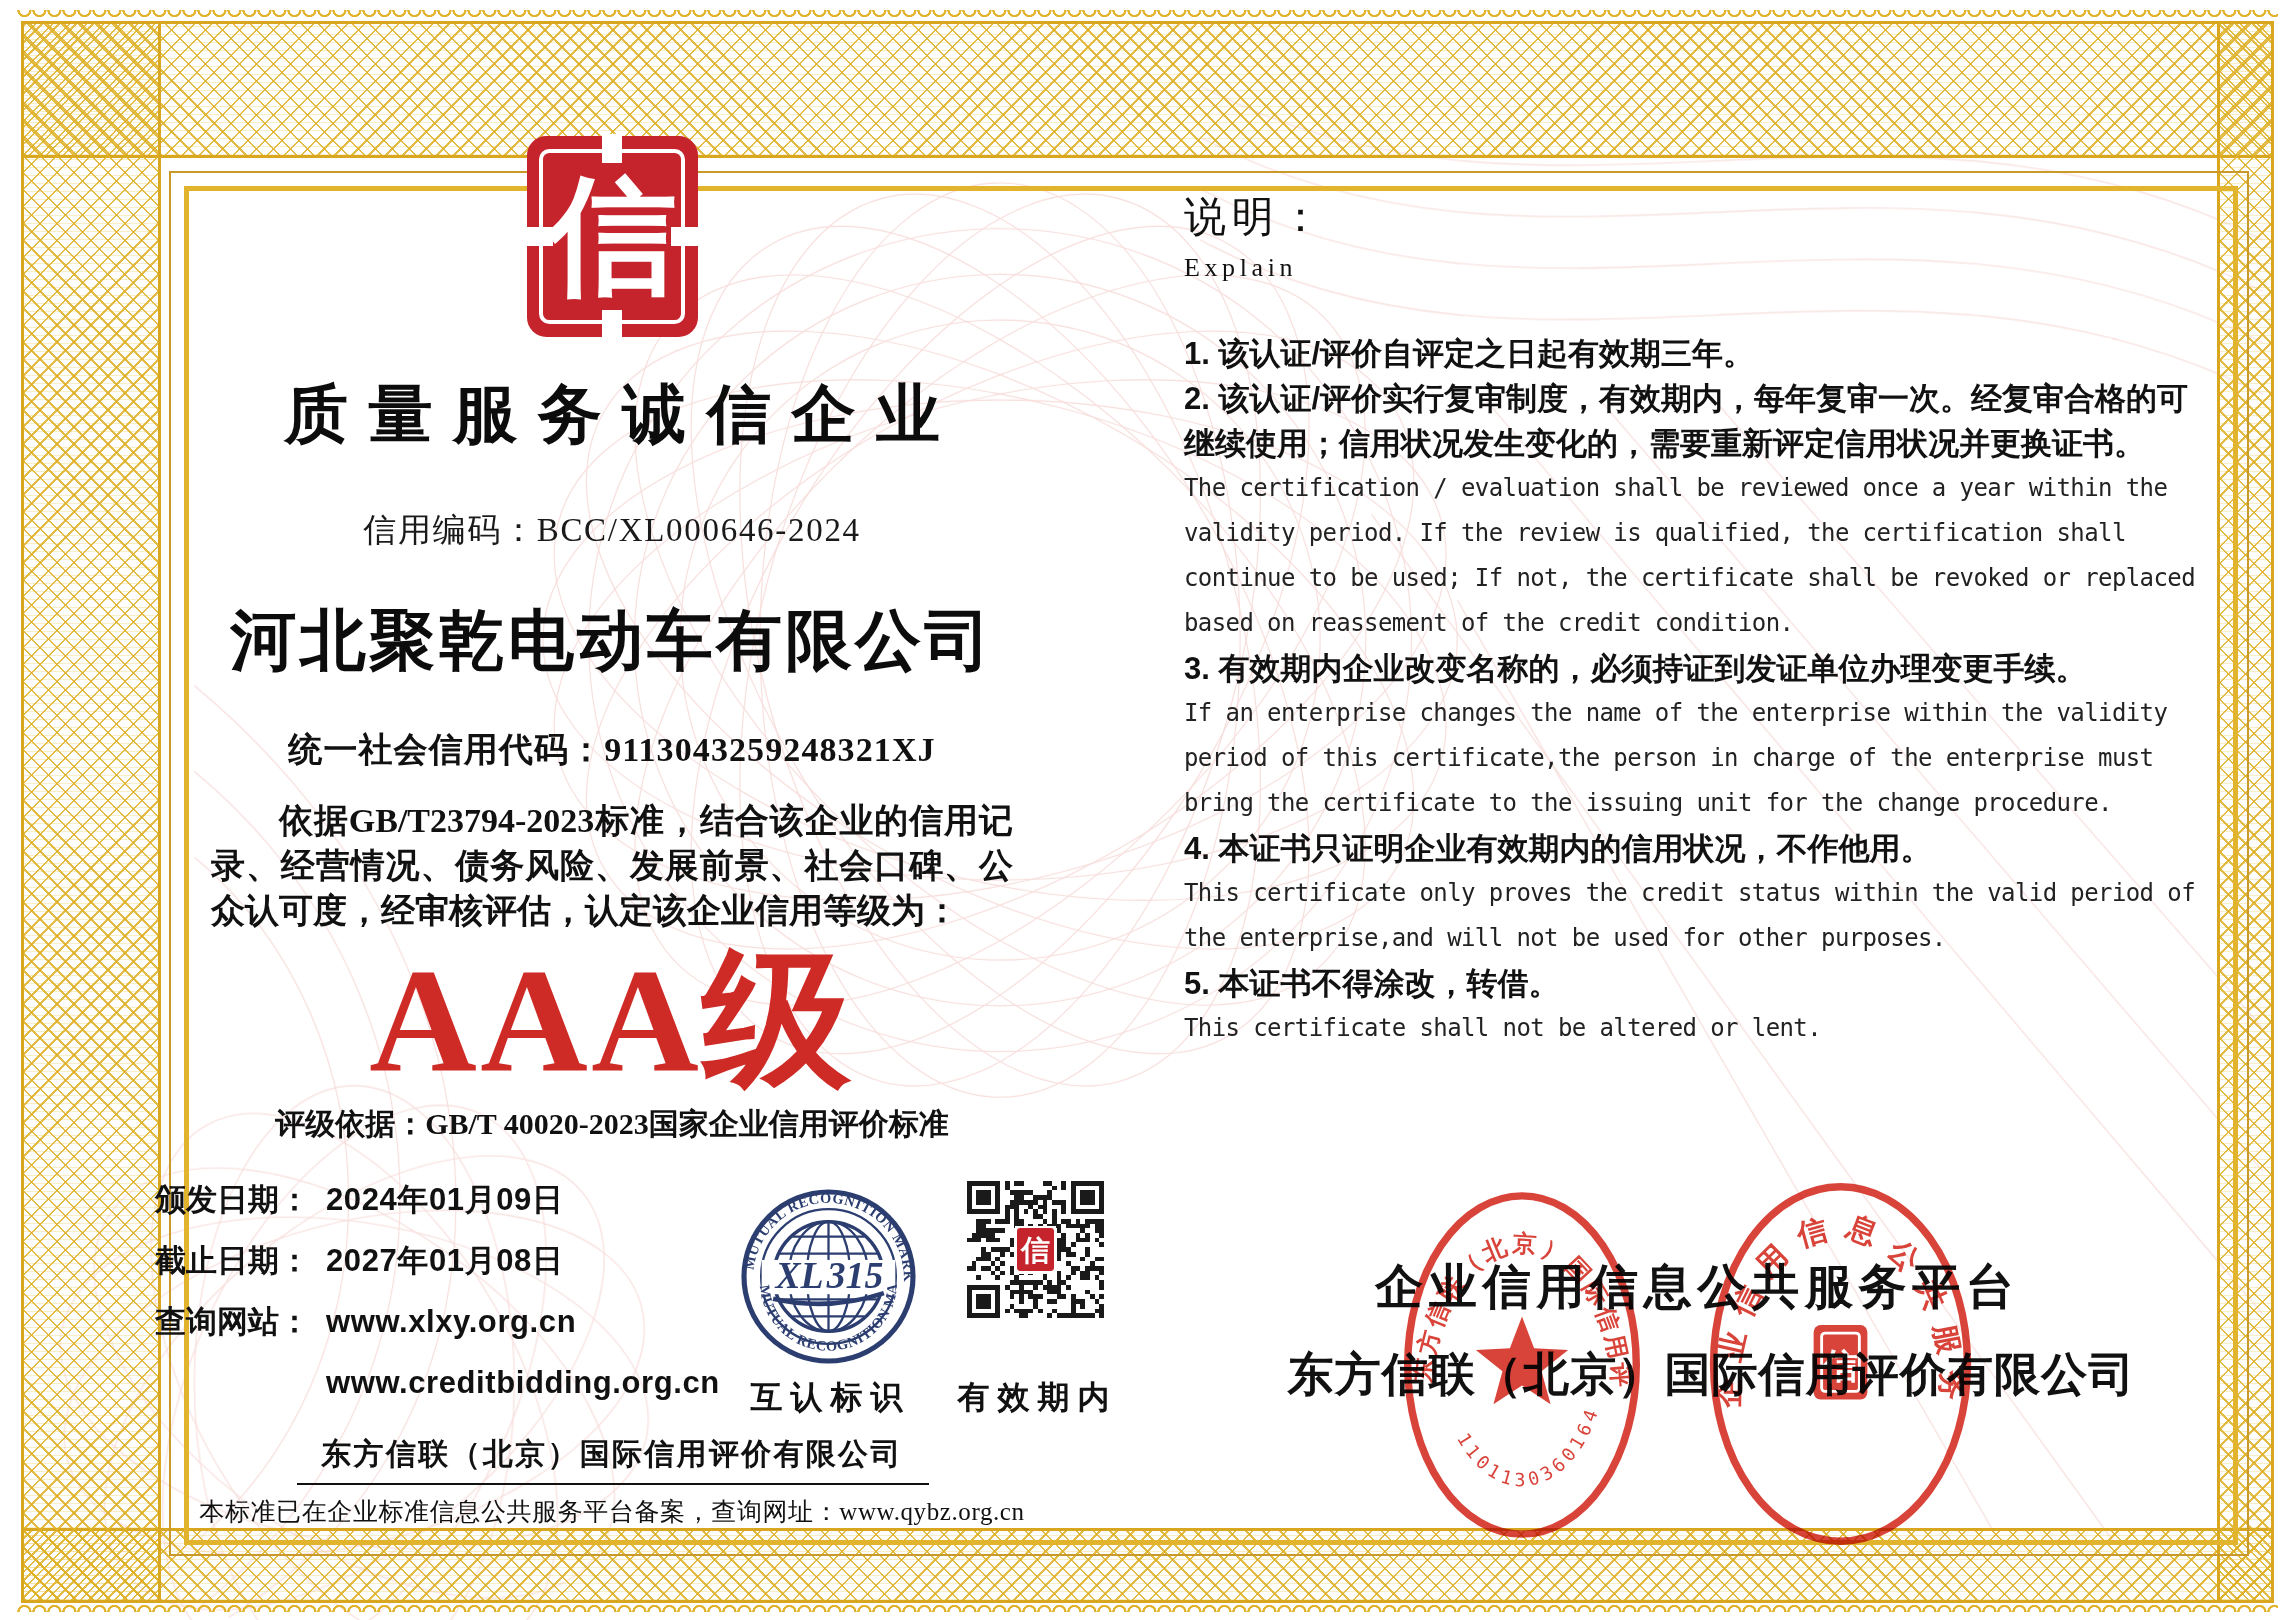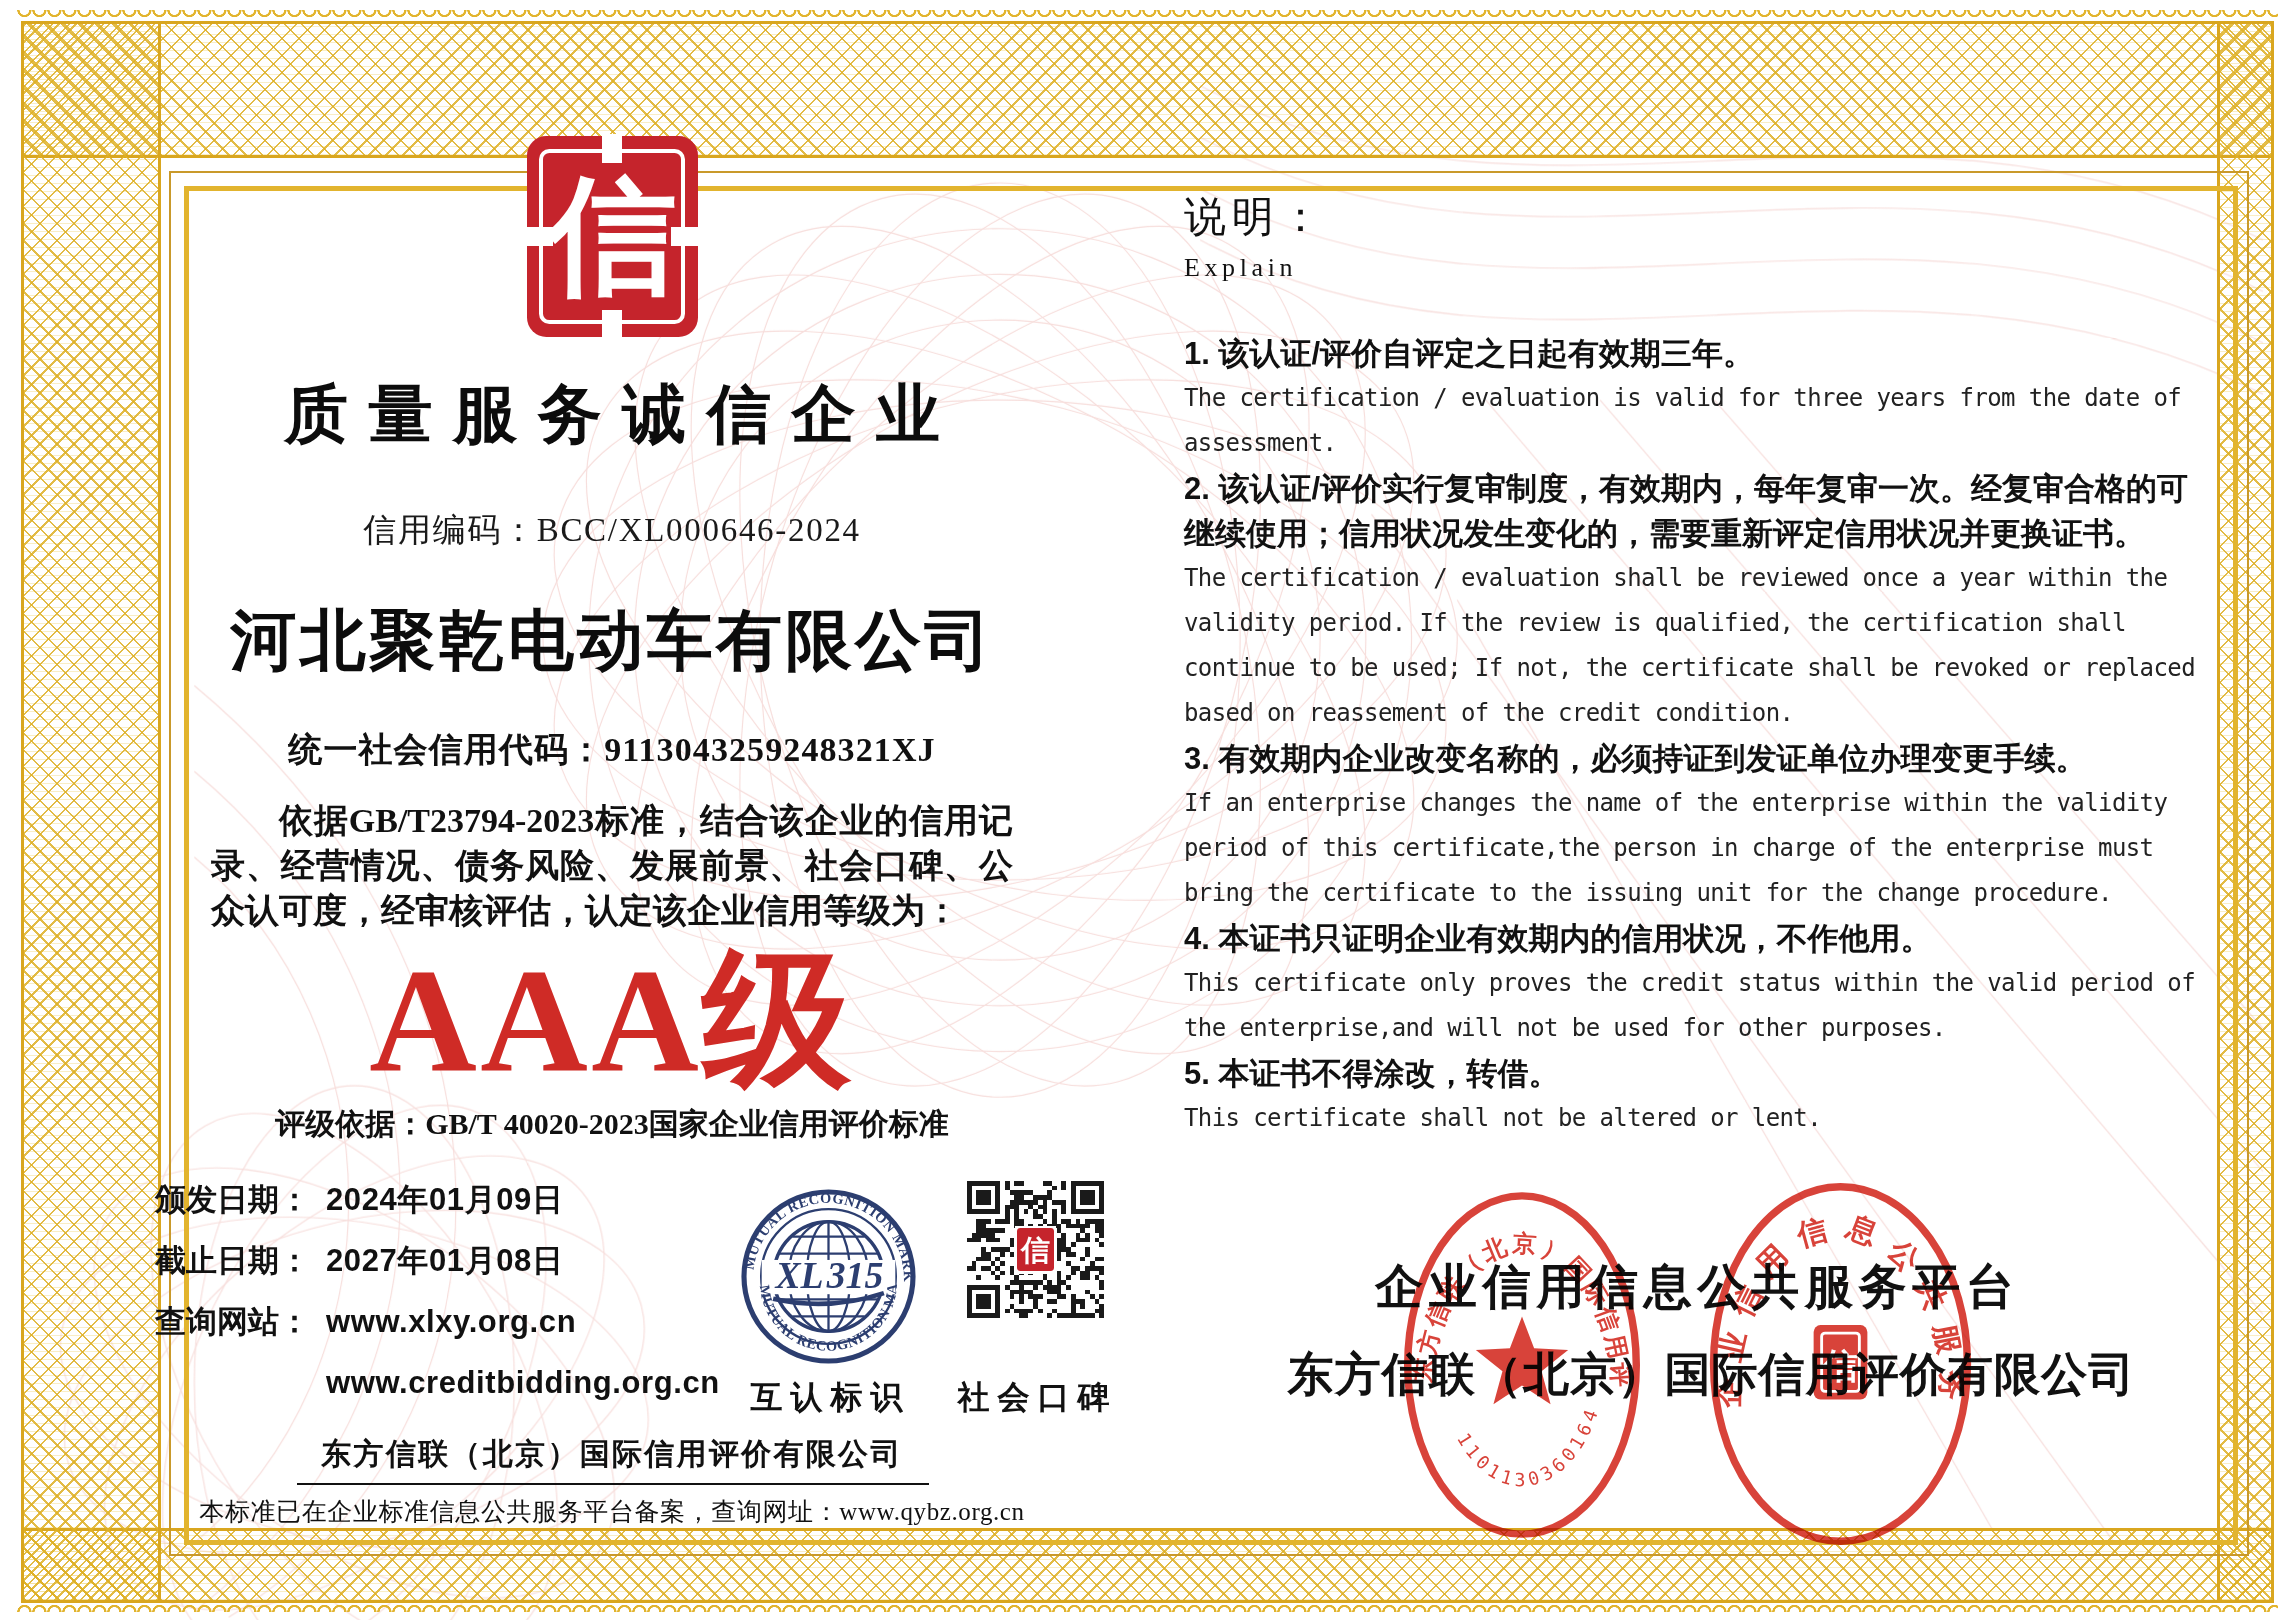--- a/index.html
+++ b/index.html
@@ -485,32 +485,31 @@
         <rect x="23" y="28" width="1" height="1" fill="#1a1a1a"></rect>
         <rect x="24" y="28" width="1" height="1" fill="#1a1a1a"></rect>
         <rect x="25" y="28" width="1" height="1" fill="#1a1a1a"></rect>
         <rect x="26" y="28" width="1" height="1" fill="#1a1a1a"></rect>
         <rect x="28" y="28" width="1" height="1" fill="#1a1a1a"></rect>
       </svg>
     <div class="qr-center">
       <div class="qr-center-inner">信</div>
     </div>
   </div>
-  <div class="mark-label lbl-qr">社会口碑</div>
+  <div class="mark-label lbl-qr">有效期内</div>
 
   <div class="footer-issuer">东方信联（北京）国际信用评价有限公司</div>
   <div class="footer-line"></div>
   <div class="footer-note">本标准已在企业标准信息公共服务平台备案，查询网址：www.qybz.org.cn</div>
 
   <div class="explain">
     <div class="ex-title">说明：</div>
     <div class="ex-sub">Explain</div>
     <div class="ex-items">
       <p class="zh">1. 该认证/评价自评定之日起有效期三年。</p>
-      <p class="en">The certification / evaluation is valid for three years from the date of assessment.</p>
       <p class="zh">2. 该认证/评价实行复审制度，有效期内，每年复审一次。经复审合格的可继续使用；信用状况发生变化的，需要重新评定信用状况并更换证书。</p>
       <p class="en">The certification / evaluation shall be reviewed once a year within the validity period. If the review is qualified,  the certification shall continue to be used; If not, the certificate shall be revoked or replaced based on reassement of the credit condition.</p>
       <p class="zh">3. 有效期内企业改变名称的，必须持证到发证单位办理变更手续。</p>
       <p class="en">If an enterprise changes the name of the enterprise within the validity period of this certificate,the person in charge of the enterprise must bring the certificate to the issuing unit for the change procedure.</p>
       <p class="zh">4. 本证书只证明企业有效期内的信用状况，不作他用。</p>
       <p class="en">This certificate only proves the credit status within the valid period of the enterprise,and will not be used for other purposes.</p>
       <p class="zh">5. 本证书不得涂改，转借。</p>
       <p class="en">This certificate shall not be altered or lent.</p>
     </div>
   </div>

